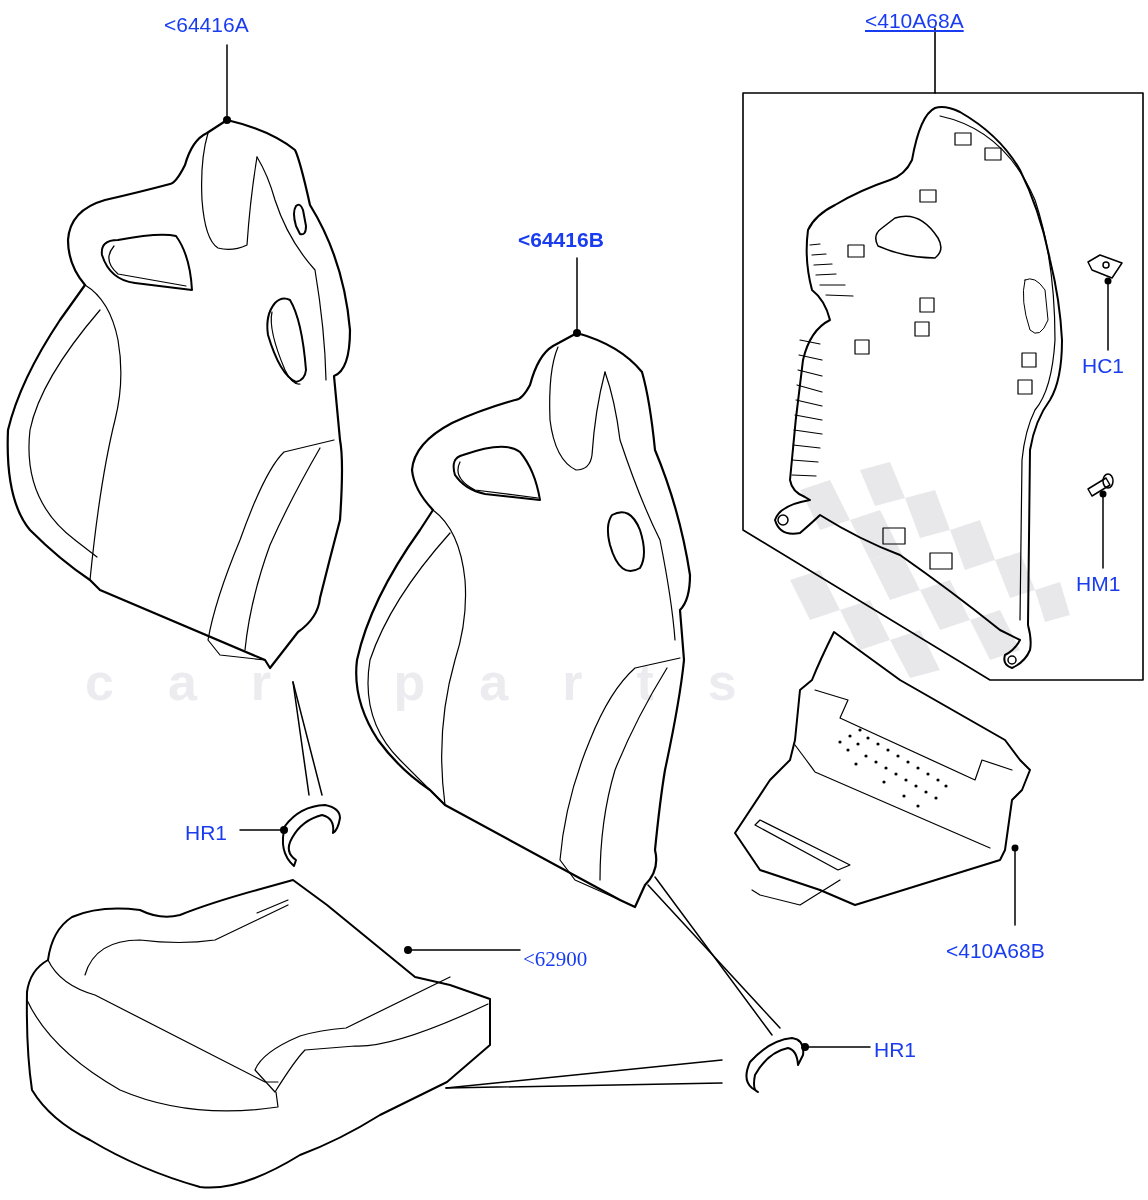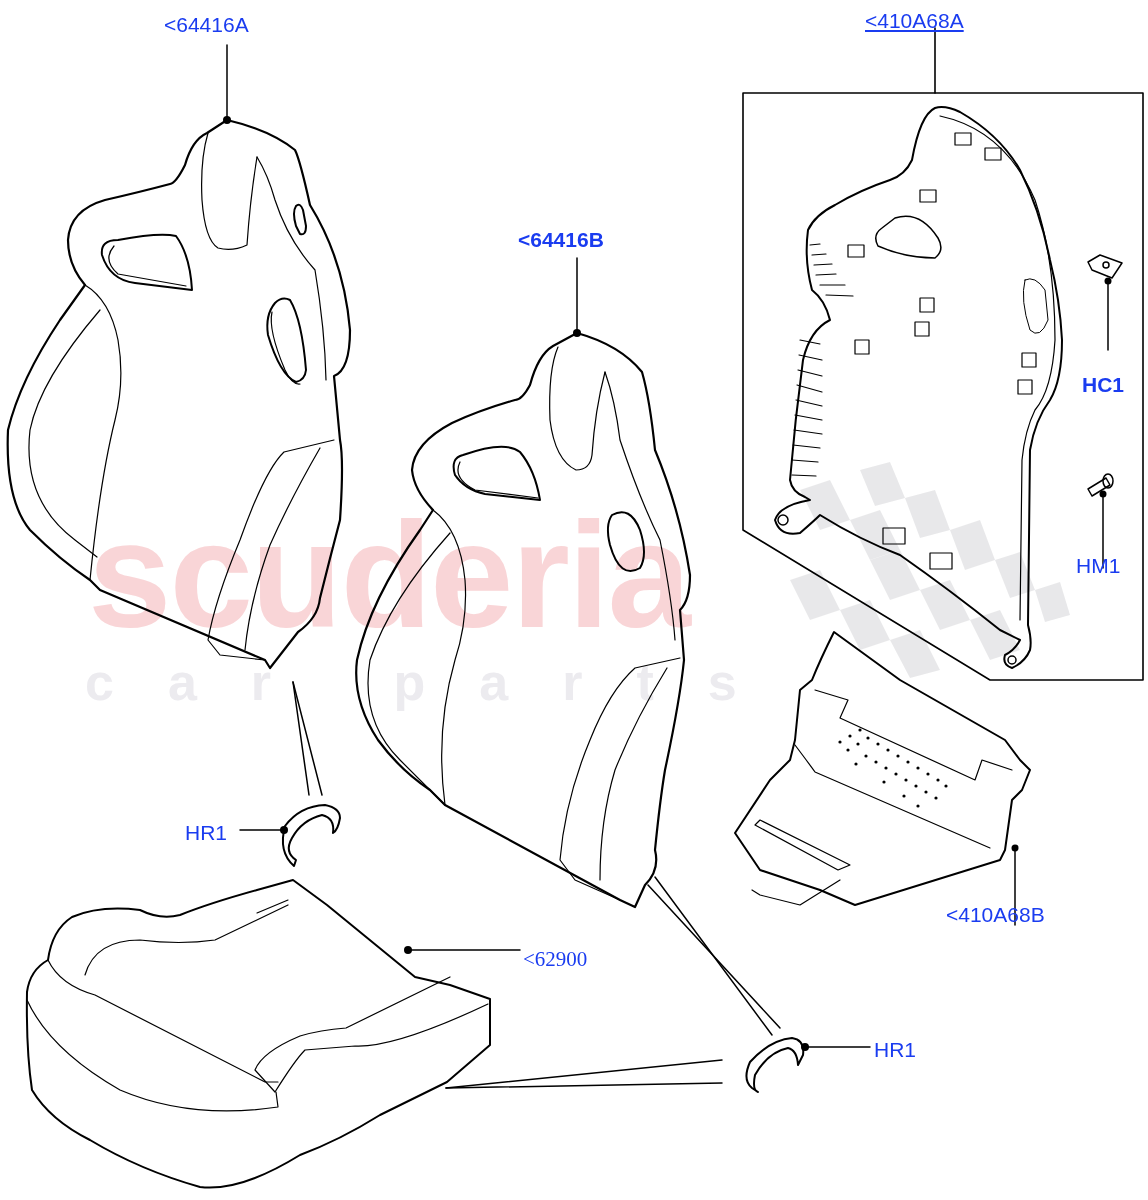--- a/index.html
+++ b/index.html
@@ -7,21 +7,20 @@
     svg.art { position:absolute; left:0; top:0; }
     .label { position:absolute; color:#1a3cf0; font-size:21px; font-family:"Liberation Sans", sans-serif; white-space:nowrap; line-height:1; cursor:pointer; }
     .wm1 { position:absolute; left:88px; top:500px; font-size:150px; font-weight:bold; color:#f9d5d7; letter-spacing:-2px; font-family:"Liberation Sans", sans-serif; line-height:1; }
     .wm2 { position:absolute; left:85px; top:656px; font-size:52px; font-weight:bold; color:#ecebef; letter-spacing:54px; font-family:"Liberation Sans", sans-serif; line-height:1; }
   </style>
 </head>
 <body>
 
 <div id="canvas">
 
-  <div class="wm1">scuderia</div>
   <div class="wm2">car parts</div>
 
   <svg class="art" width="1148" height="1200" viewBox="0 0 1148 1200">
 
     <g fill="#e6e6e8" opacity="0.9">
       <polygon points="800,490 830,480 850,520 820,530"></polygon>
       <polygon points="860,470 890,462 905,498 875,506"></polygon>
       <polygon points="850,520 880,510 900,550 870,560"></polygon>
       <polygon points="905,498 935,490 950,530 920,538"></polygon>
       <polygon points="790,580 820,570 840,610 810,620"></polygon>
@@ -192,20 +191,20 @@
       <line x1="648" y1="885" x2="780" y2="1028" stroke-width="1.5"></line>
       <line x1="655" y1="877" x2="772" y2="1035" stroke-width="1.5"></line>
       <line x1="446" y1="1088" x2="722" y2="1060" stroke-width="1.5"></line>
       <line x1="446" y1="1088" x2="722" y2="1083" stroke-width="1.5"></line>
     </g>
   </svg>
 
   <div class="label" style="left:164px;top:14px;">&lt;64416A</div>
   <div class="label" style="left:518px;top:229px;font-weight:bold;">&lt;64416B</div>
   <div class="label" style="left:865px;top:10px;text-decoration:underline;">&lt;410A68A</div>
-  <div class="label" style="left:1082px;top:374px;font-weight:bold;">HC1</div>
-  <div class="label" style="left:1076px;top:555px;text-align:center;">HM1</div>
+  <div class="label" style="left:1082px;top:355px;">HC1</div>
+  <div class="label" style="left:1076px;top:573px;text-align:center;">HM1</div>
   <div class="label" style="left:185px;top:822px;">HR1</div>
   <div class="label" style="left:523px;top:949px;font-family:Liberation Serif, serif;">&lt;62900</div>
-  <div class="label" style="left:946px;top:904px;">&lt;410A68B</div>
+  <div class="label" style="left:946px;top:940px;">&lt;410A68B</div>
   <div class="label" style="left:874px;top:1039px;">HR1</div>
 
 </div>
 
 </body></html>

